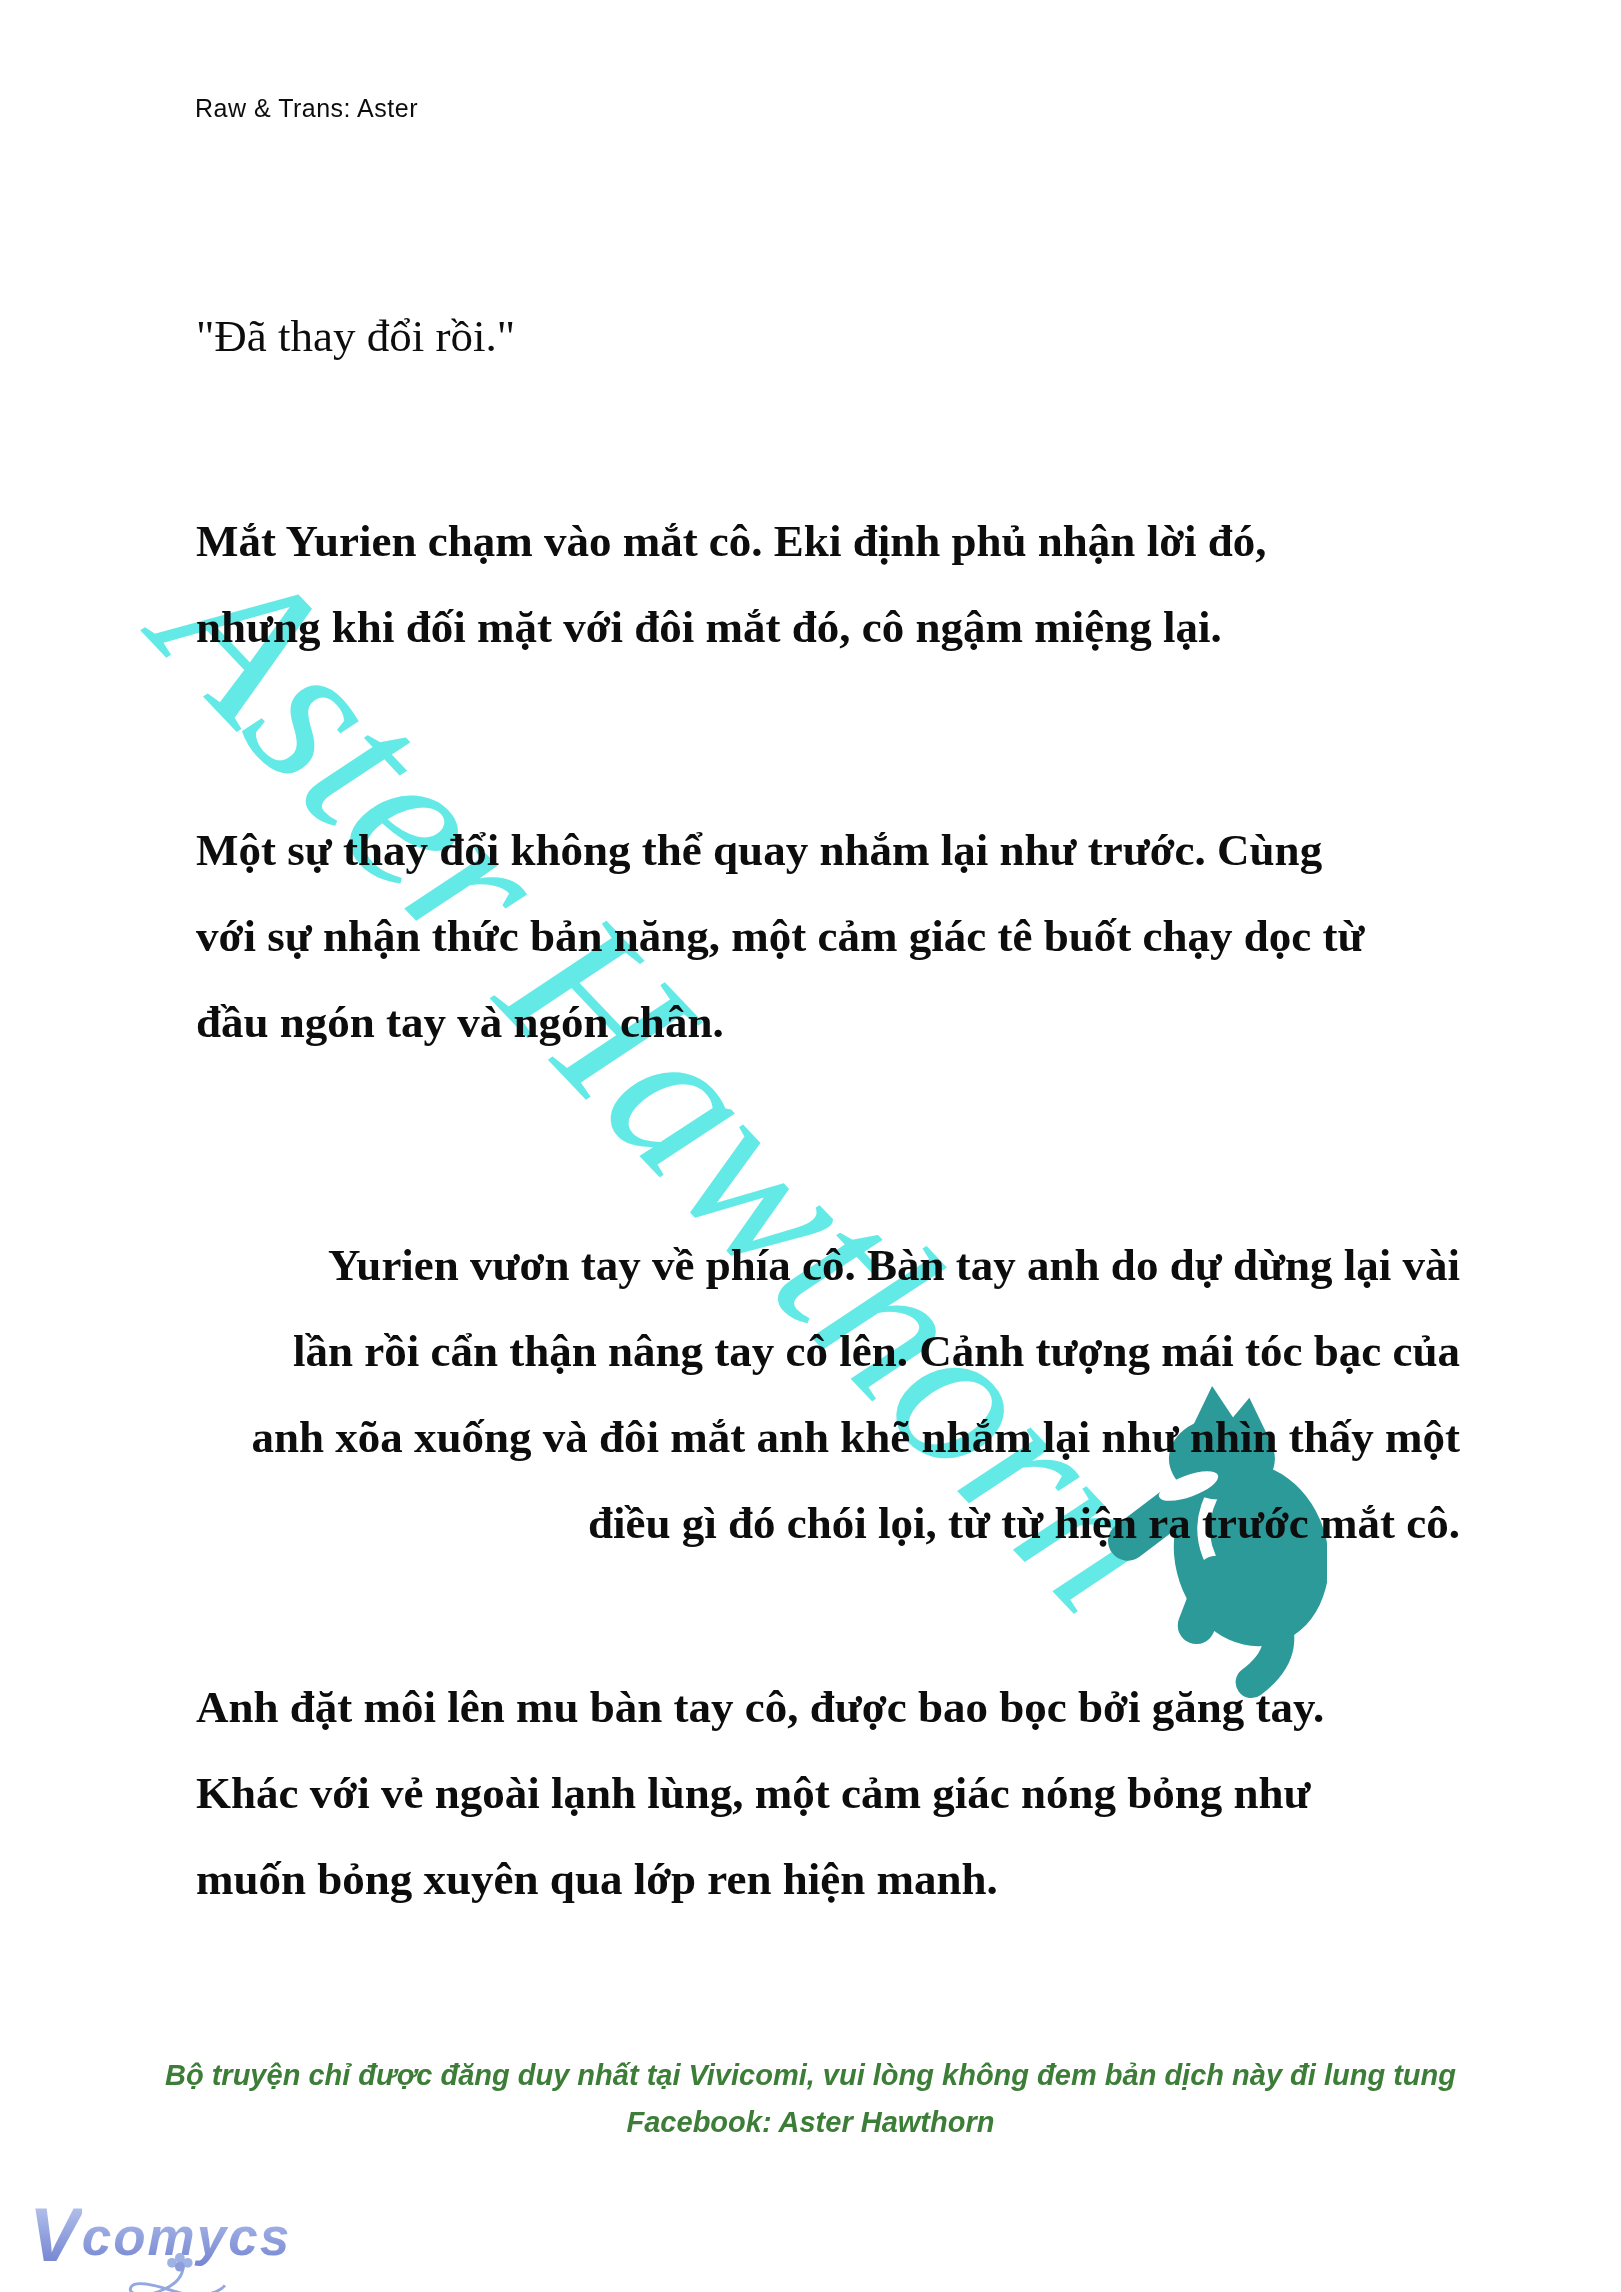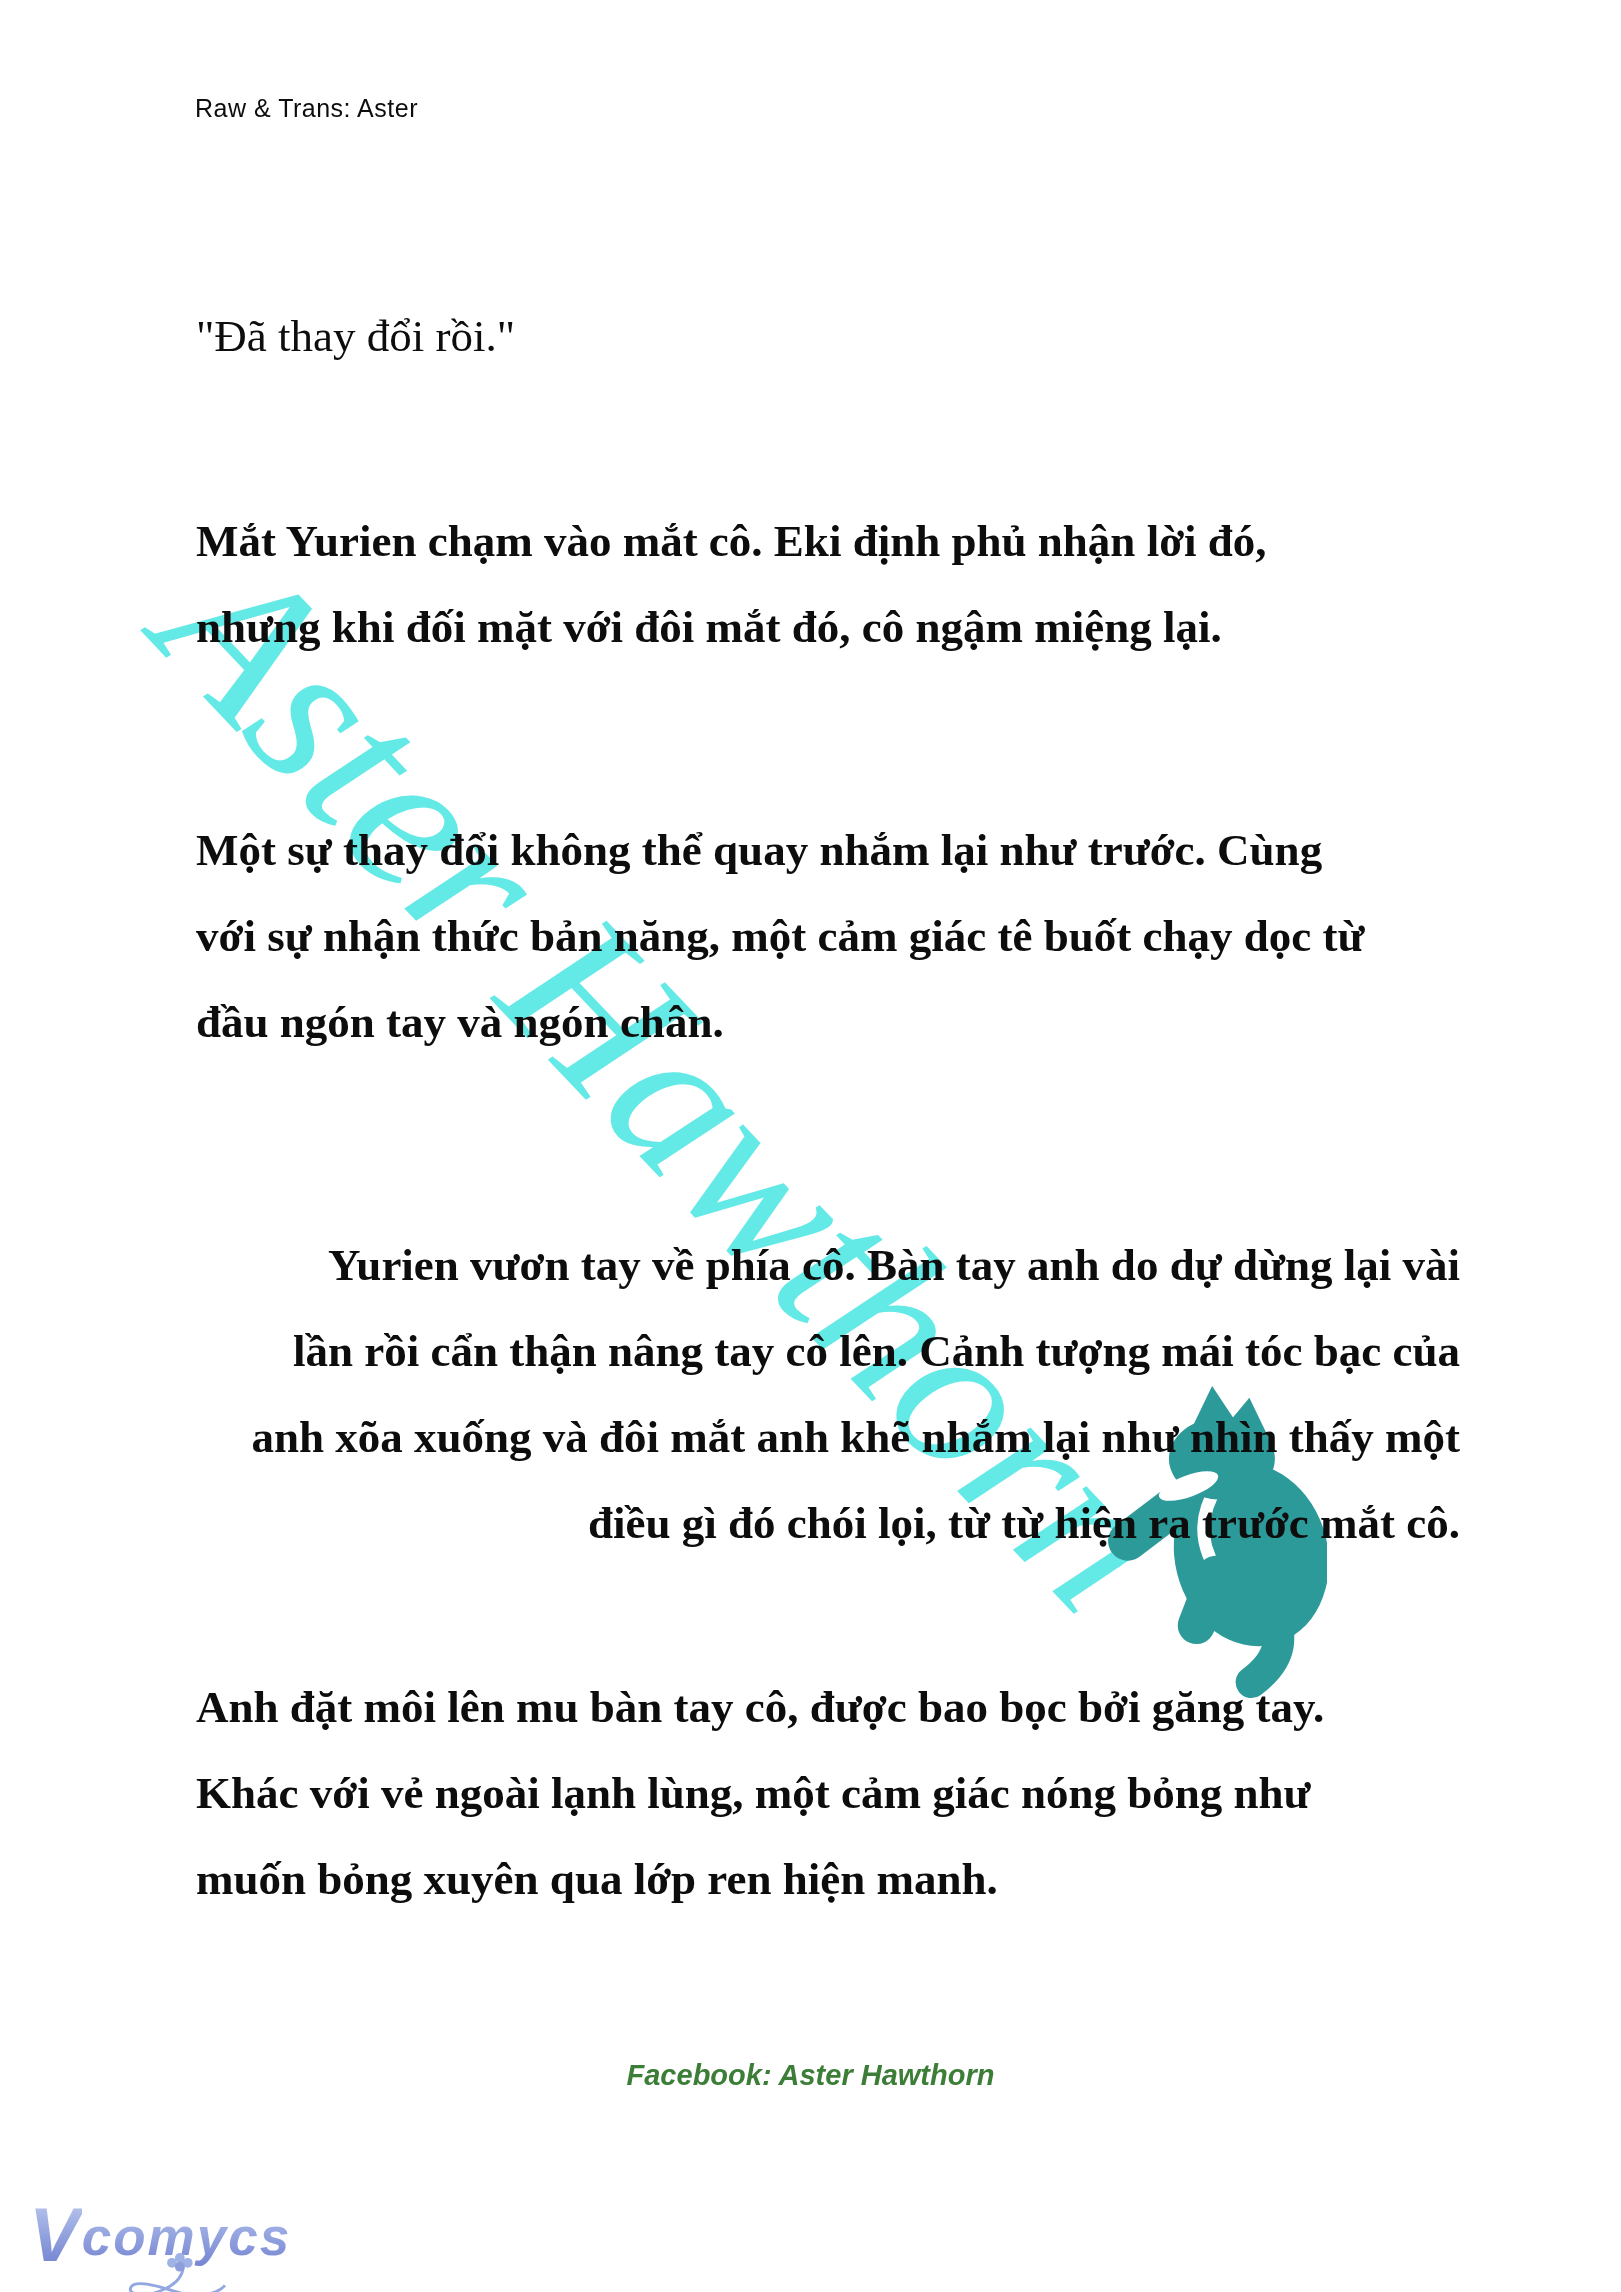--- a/index.html
+++ b/index.html
@@ -107,20 +107,21 @@
         <div class="line">điều gì đó chói lọi, từ từ hiện ra trước mắt cô.</div>
       </div>
       <div class="para">
         <div class="line">Anh đặt môi lên mu bàn tay cô, được bao bọc bởi găng tay.</div>
         <div class="line">Khác với vẻ ngoài lạnh lùng, một cảm giác nóng bỏng như</div>
         <div class="line">muốn bỏng xuyên qua lớp ren hiện manh.</div>
       </div>
     </div>
 
   <div class="footer">
+    <div>Bộ truyện chỉ được đăng duy nhất tại Vivicomi, vui lòng không đem bản dịch này đi lung tung</div>
     <div>Facebook: Aster Hawthorn</div>
   </div>
 
   <div class="logo">
     <span class="logo-text logo-v">V</span><span class="logo-text logo-rest">comycs</span>
     <svg class="logo-flourish" viewBox="0 0 150 52" xmlns="http://www.w3.org/2000/svg" aria-hidden="true">
       <path d="M58,2 C66,16 60,30 42,38 C22,47 4,44 8,36 C12,28 34,34 52,40 C74,47 96,44 104,34" stroke="#93a7e0" stroke-width="3" fill="none"></path>
       <g>
         <circle cx="58" cy="6" r="5" fill="#9fb2e5"></circle>
         <circle cx="50" cy="11" r="5" fill="#9fb2e5"></circle>

